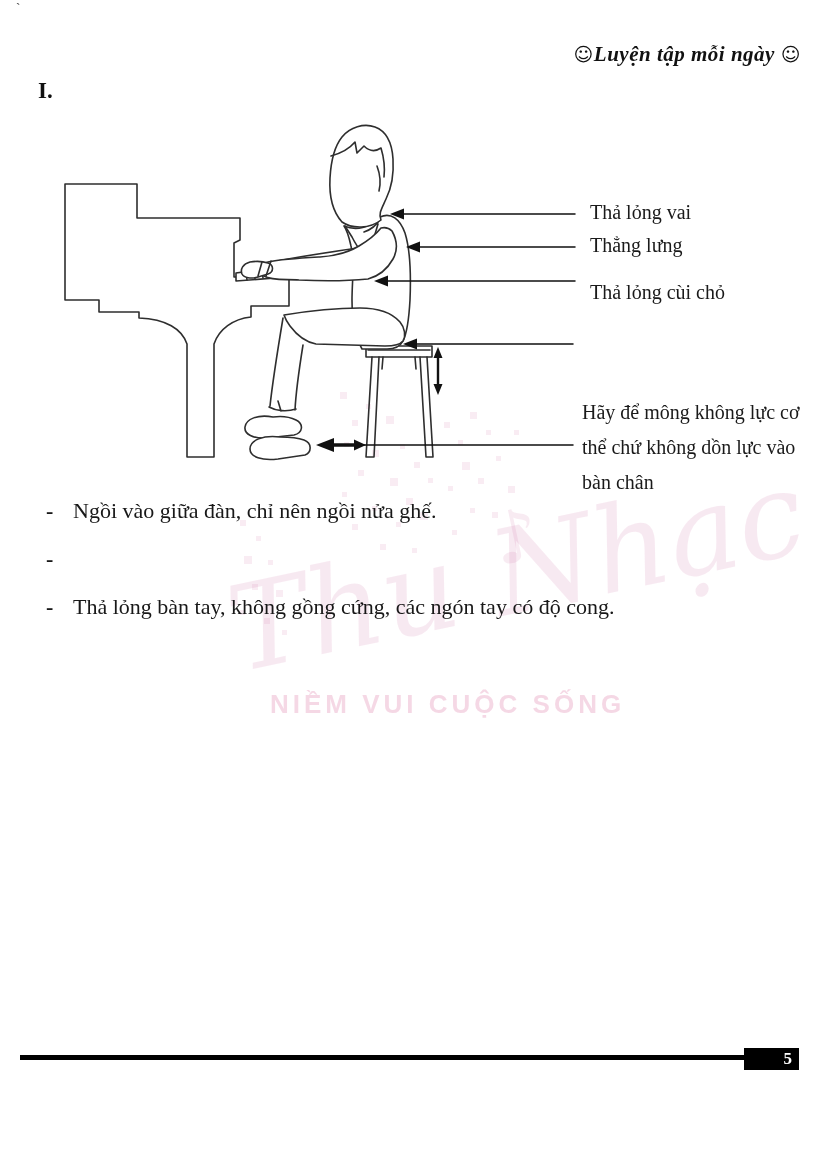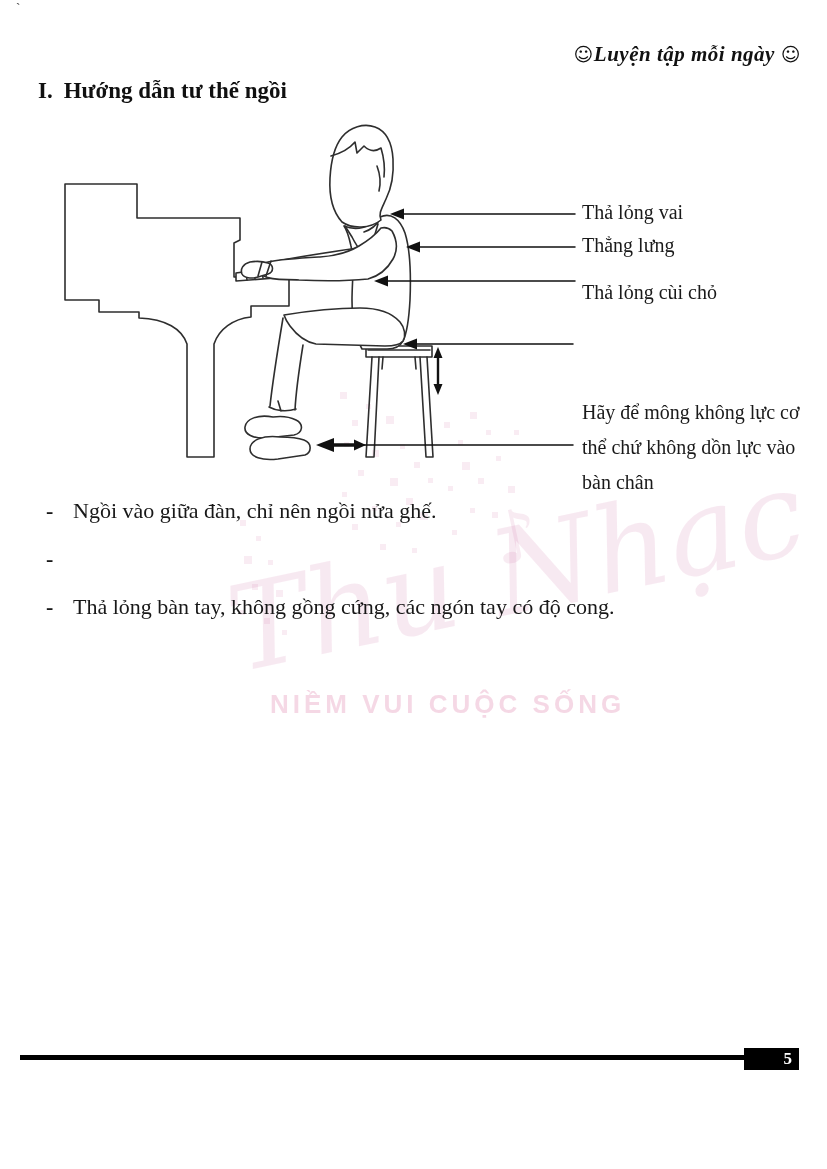--- a/index.html
+++ b/index.html
@@ -28,21 +28,21 @@
     letter-spacing:4px; color:rgba(233,168,198,0.45); white-space:nowrap;text-align:right;
   }
   
   .fig-svg { position:absolute; left:0; top:0; z-index:1; pointer-events:none; }
   .fig-label {
     position:absolute; left:582px; z-index:2;
     font-size:20px; color:#1a1a1a; white-space:nowrap;
   }
   .fig-label .ln { display:block; }
   .lh35 .ln { line-height:35px; }
-  .lh25 .ln { line-height:25px; }
+  .lh25 .ln { line-height:25px;margin-left:8px; }
   
   .notes { position:absolute; left:46px; top:498px; width:700px; z-index:2; }
   .note { display:flex; align-items:flex-start; margin-bottom:22px; font-size:22px; color:#181818; }
   .note .mk { width:27px; font-weight:bold; }
   
   .footer-rule { position:absolute; left:20px; top:1055px; width:724px; height:5px; background:#000; z-index:2; }
   .page-num-box {
     position:absolute; left:744px; top:1048px; width:55px; height:22px; background:#000; z-index:2;
     color:#fff; font-size:17px; font-weight:bold; text-align:right; line-height:21px; padding-right:7px;
   }
@@ -53,21 +53,20 @@
 <div class="page">
 
   <span class="stray">`</span>
 
   <div class="motto">
     <span class="smiley">☺</span><span>Luyện tập mỗi ngày</span> <span class="smiley">☺</span>
   </div>
 
   <div class="heading">
     <span>I.</span>
-    <span>Hướng dẫn tư thế ngồi</span>
   </div>
 
   <div class="wm-layer">
     <svg width="827" height="1169" viewBox="0 0 827 1169">
       <g fill="#d977ab" opacity="0.13">
         <rect x="340" y="392" width="7" height="7"></rect>
           <rect x="366" y="404" width="5" height="5"></rect>
         <rect x="352" y="420" width="6" height="6"></rect>
           <rect x="386" y="416" width="8" height="8"></rect>
         <rect x="344" y="442" width="5" height="5"></rect>

